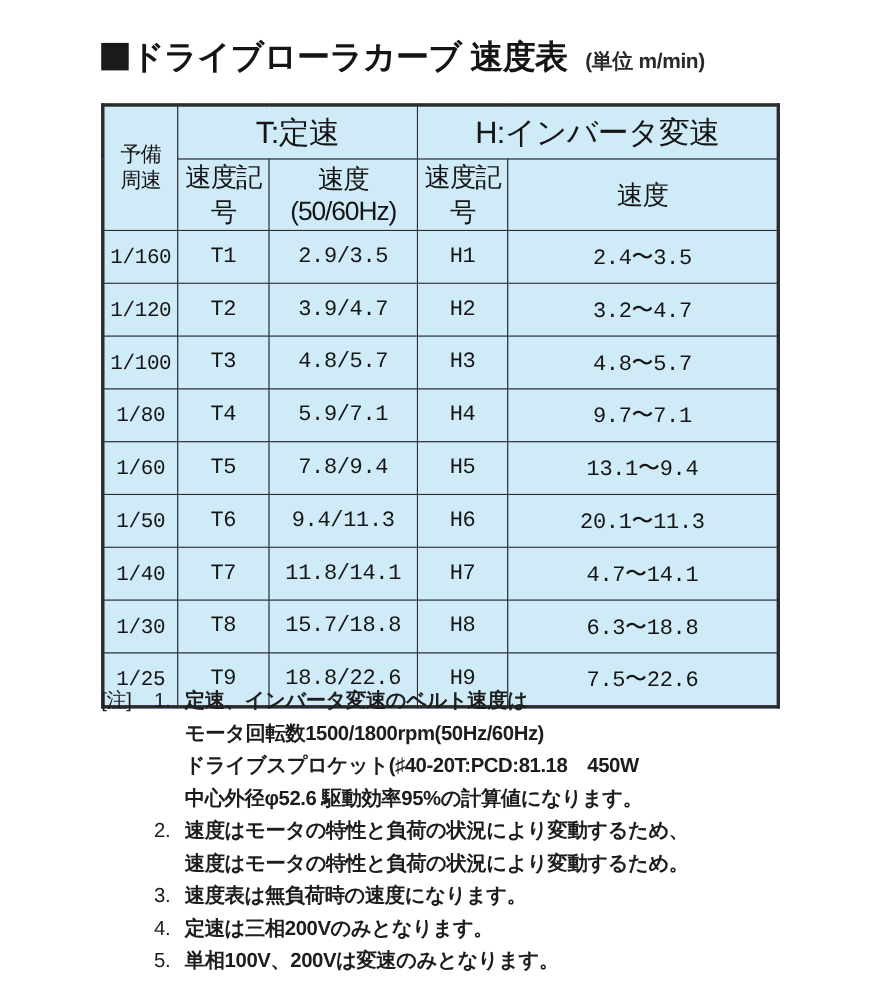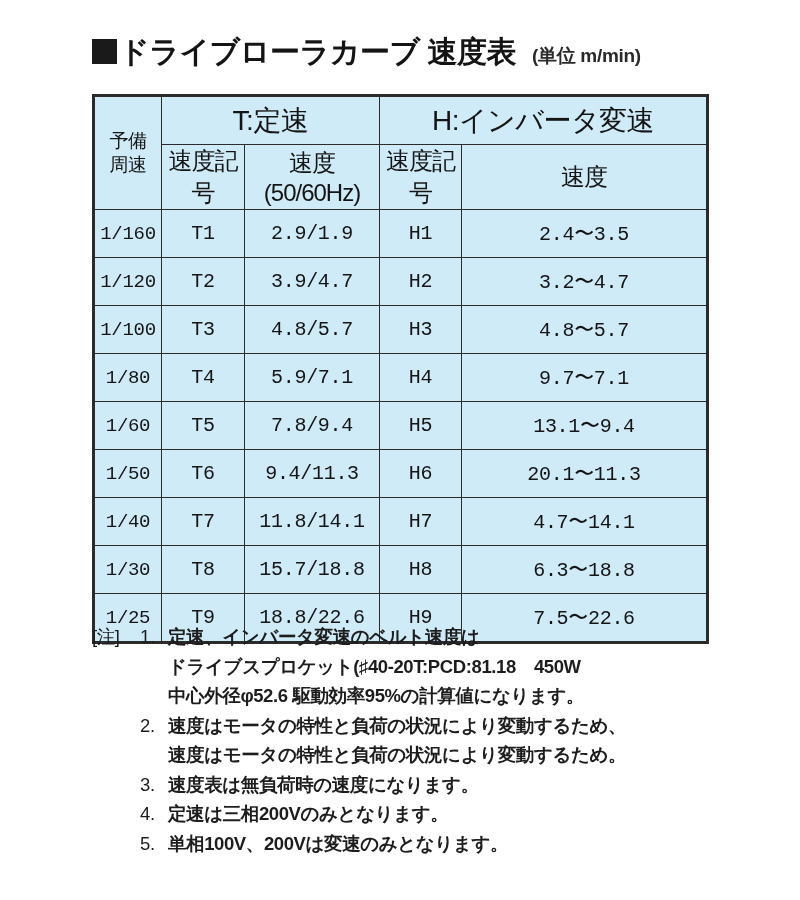--- a/index.html
+++ b/index.html
@@ -174,21 +174,21 @@
         <th class="hdr-sub">速度記号</th>
         <th class="hdr-sub">速度(50/60Hz)</th>
         <th class="hdr-sub">速度記号</th>
         <th class="hdr-sub">速度</th>
       </tr>
     </thead>
     <tbody>
         <tr>
           <td class="data-cell cell-pre">1/160</td>
           <td class="data-cell">T1</td>
-          <td class="data-cell">2.9/1.9</td>
+          <td class="data-cell">2.9/3.5</td>
           <td class="data-cell">H1</td>
           <td class="data-cell">2.4〜3.5</td>
         </tr>
         <tr>
           <td class="data-cell cell-pre">1/120</td>
           <td class="data-cell">T2</td>
           <td class="data-cell">3.9/4.7</td>
           <td class="data-cell">H2</td>
           <td class="data-cell">3.2〜4.7</td>
         </tr>
@@ -245,20 +245,21 @@
   </table>
 
   <div class="notes">
     <div class="note-head-row">
       <div class="note-label">[注]</div>
       <div class="note-list">
           <div class="note-item">
             <div class="note-num">1.</div>
             <div class="note-lines">
               <div class="note-line">定速、インバータ変速のベルト速度は</div>
+              <div class="note-line">モータ回転数1500/1800rpm(50Hz/60Hz)</div>
               <div class="note-line">ドライブスプロケット(♯40-20T:PCD:81.18　450W</div>
               <div class="note-line">中心外径φ52.6 駆動効率95%の計算値になります。</div>
             </div>
           </div>
           <div class="note-item">
             <div class="note-num">2.</div>
             <div class="note-lines">
               <div class="note-line">速度はモータの特性と負荷の状況により変動するため、</div>
               <div class="note-line">速度はモータの特性と負荷の状況により変動するため。</div>
             </div>

